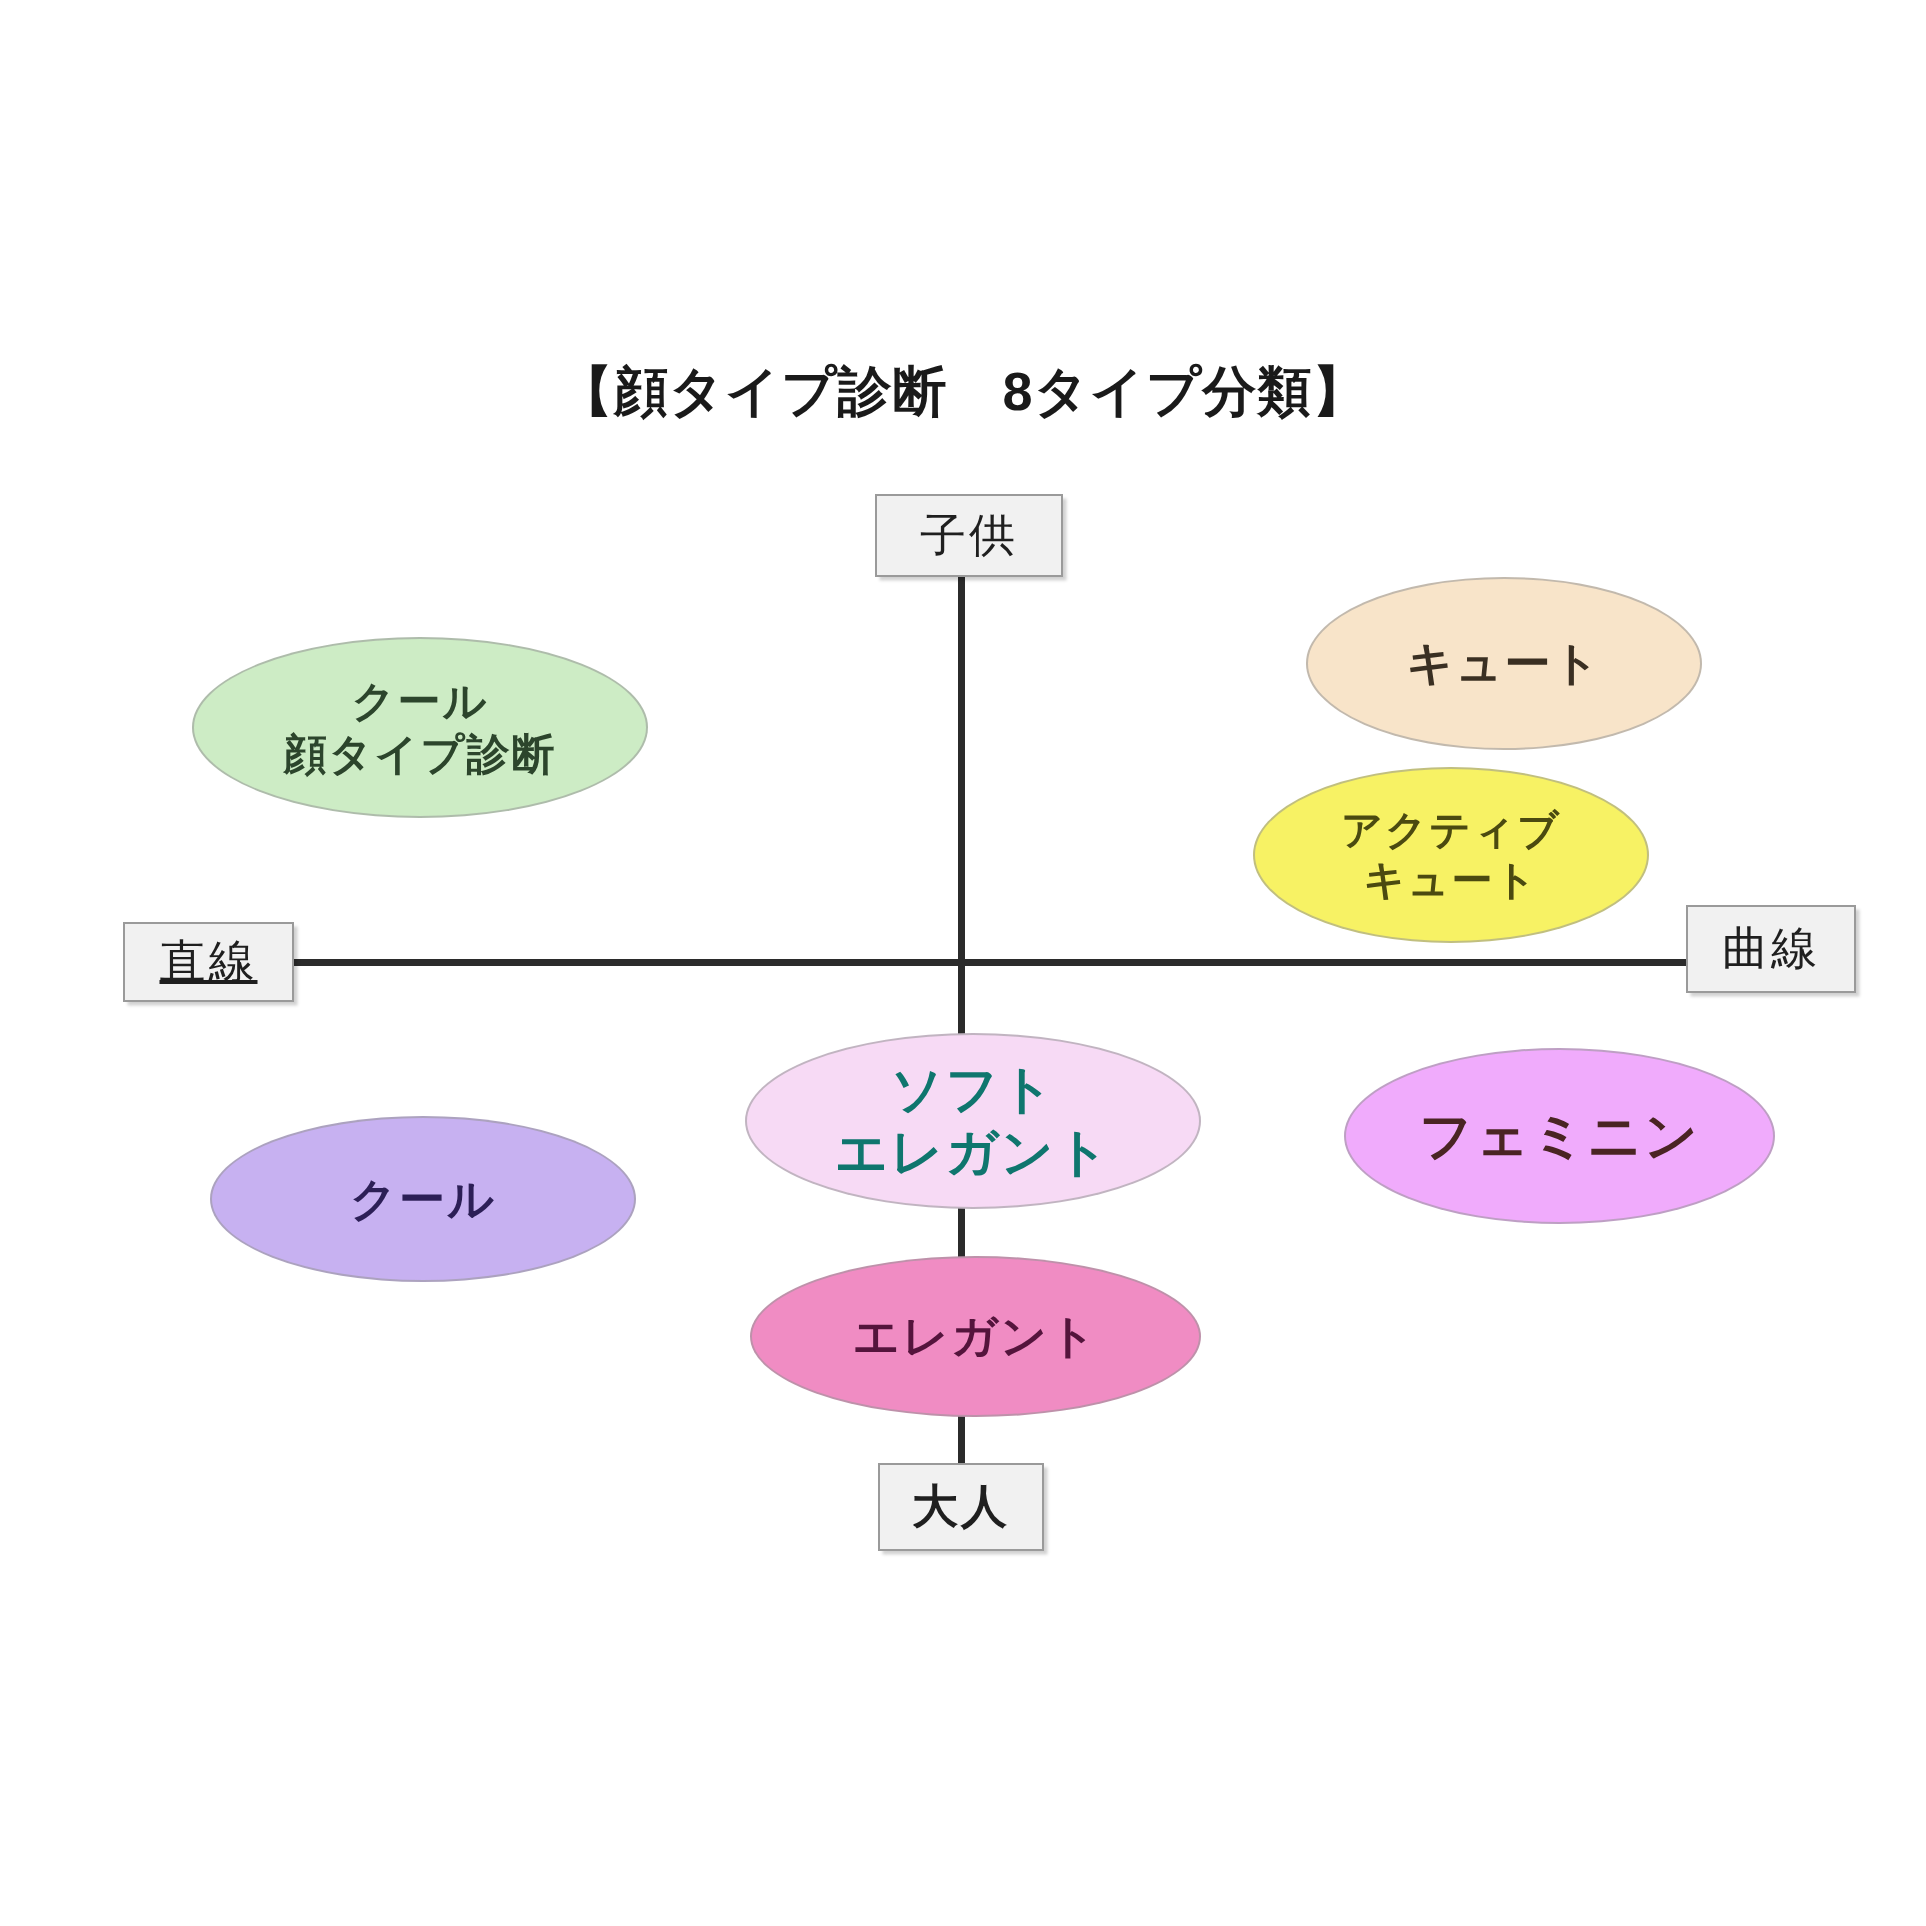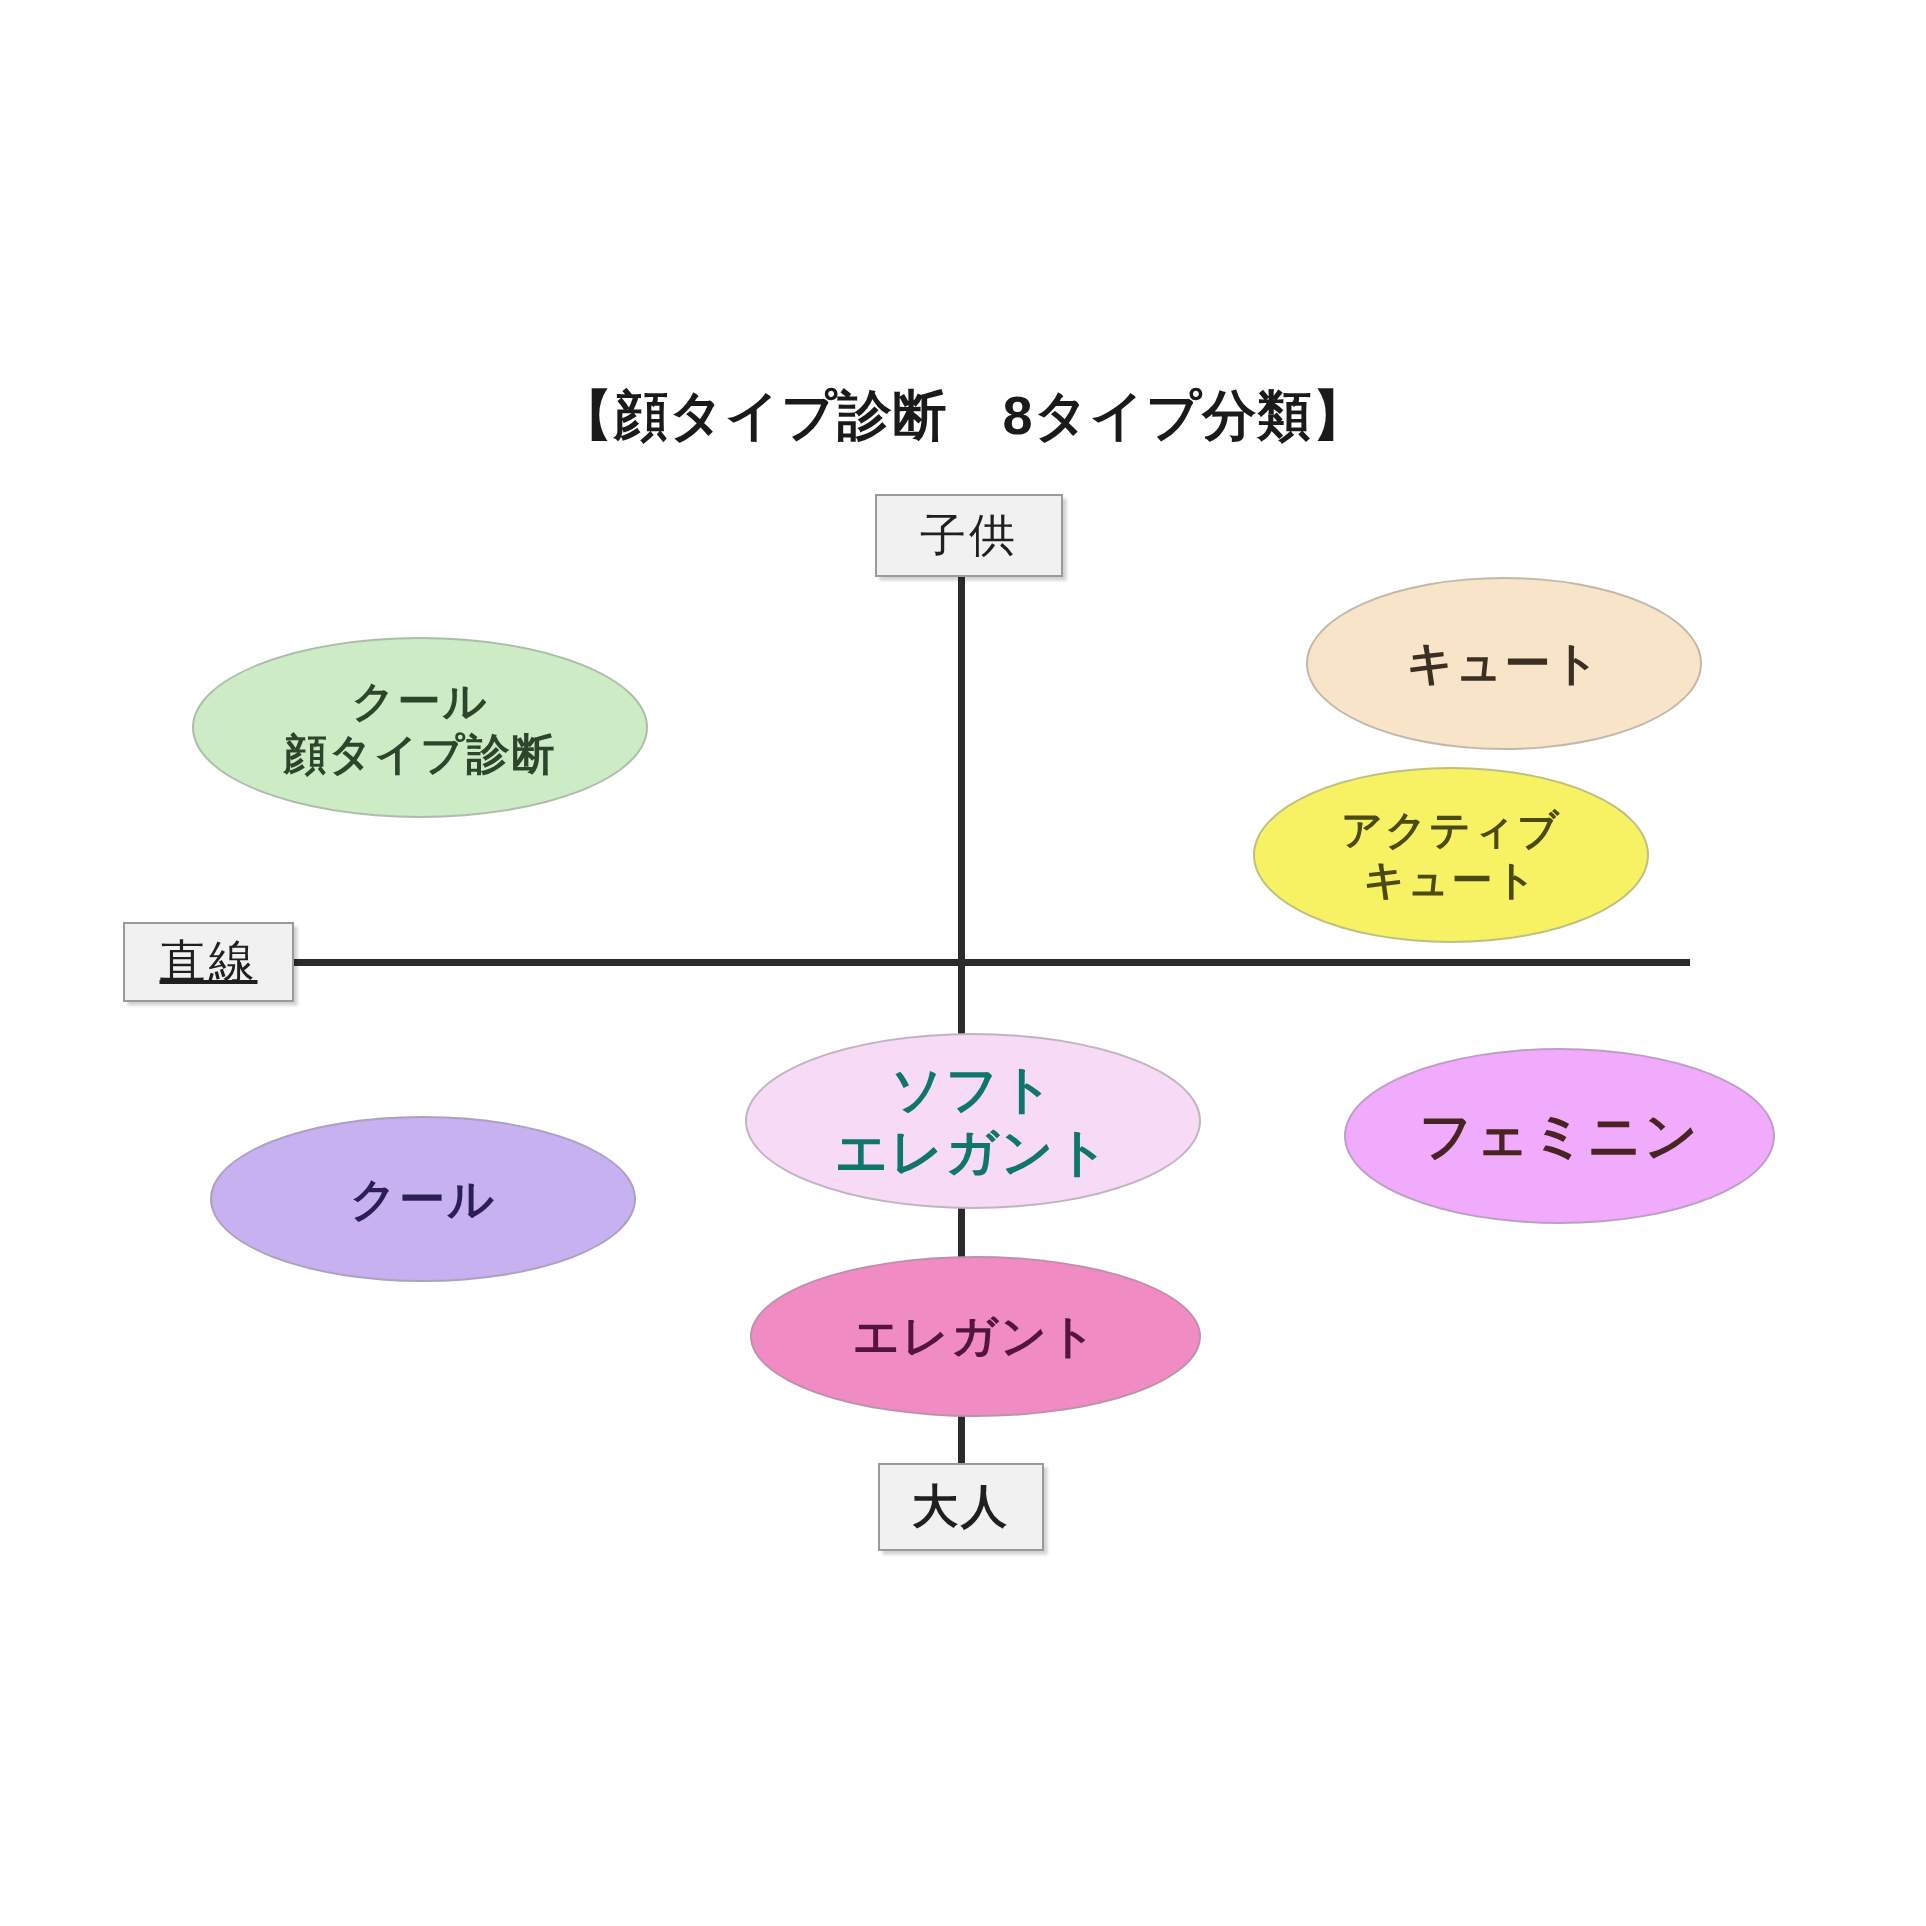--- a/index.html
+++ b/index.html
@@ -21,21 +21,20 @@
     position: absolute;
     left: 0;
     top: 356px;
     width: 1926px;
     text-align: center;
     font-size: 54px;
     font-weight: 700;
     color: #1a1a1a;
     letter-spacing: 1px;
     white-space: pre;
-    margin-top: 24px;
   }
 
   
   .axis-line-horizontal {
     position: absolute;
     left: 291px;
     top: 959px;
     width: 1399px;
     height: 6.5px;
     background: #2b2b2b;
@@ -147,20 +146,21 @@
 <div id="canvas">
 
   <div class="diagram-title">【顔タイプ診断　8タイプ分類】</div>
 
   <div class="axis-line-horizontal"></div>
   <div class="axis-line-vertical"></div>
 
   <div class="axis-label child">子供</div>
   <div class="axis-label adult">大人</div>
   <div class="axis-label left">直線</div>
+  <div class="axis-label right">曲線</div>
 
   <div class="node-ellipse ell-cool-casual">
     <span class="line">クール</span>
     <span class="line">顔タイプ診断</span>
   </div>
 
 
   <div class="node-ellipse ell-cute">
     <span class="line">キュート</span>
   </div>

